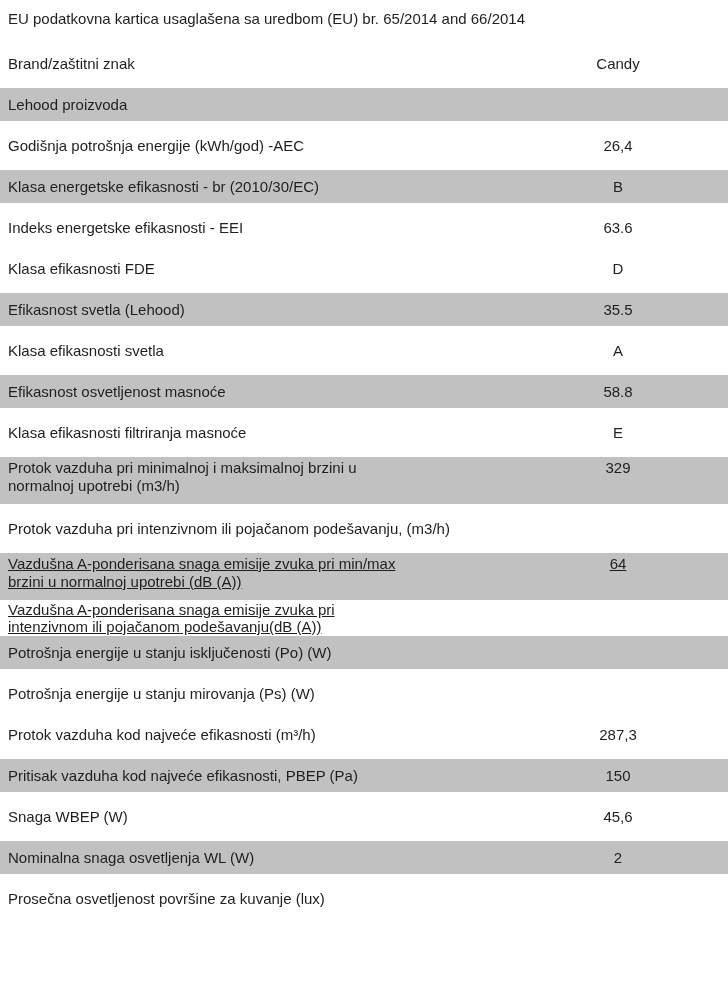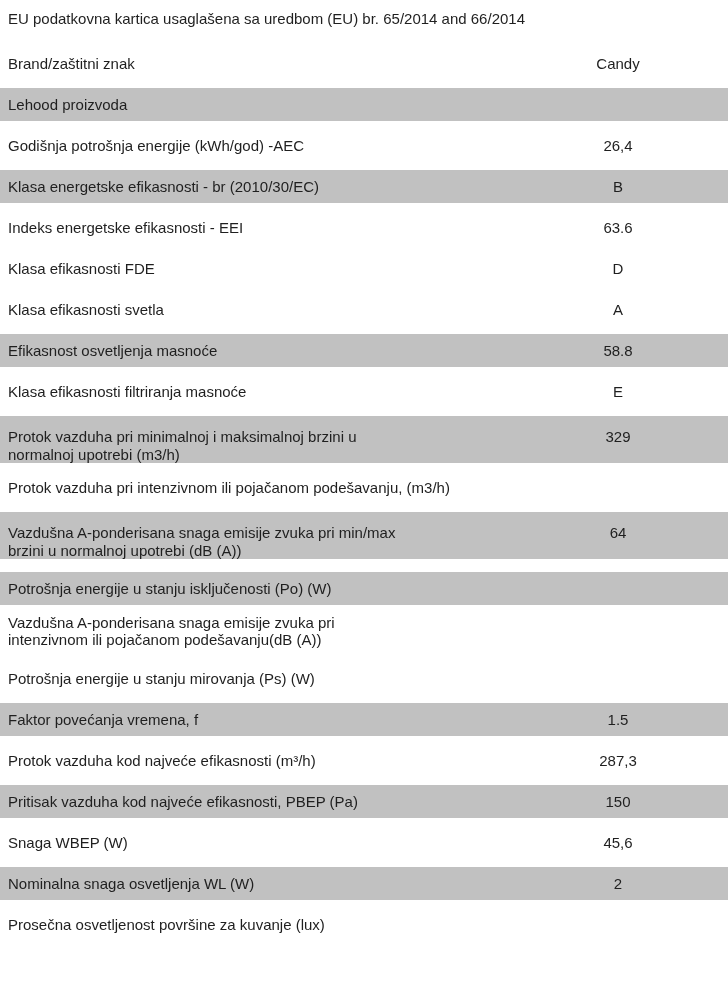--- a/index.html
+++ b/index.html
@@ -18,23 +18,23 @@
     box-sizing:border-box;height:47px;padding:10px 8px 0 8px;
     font-size:15px;line-height:17px;
   }
   .rows{width:728px;}
   .row{
     display:flex;align-items:flex-start;
     box-sizing:border-box;height:33px;margin-bottom:8px;
     padding-top:8px;line-height:17px;
   }
   .row.shaded{background:var(--row-gray);}
-  .row.two-line{height:47px;padding-top:12px;line-height:18px;}
+  .row.two-line{height:47px;padding-top:2px;line-height:18px;}
   .row.two-line-tight{height:36px;padding-top:1px;line-height:17px;}
-  .row.flush{margin-bottom:13px;}
+  .row.flush{margin-bottom:0;text-decoration:underline;}
   .label{
     flex:1;padding-left:8px;white-space:pre-line;
   }
   .value{
     flex:none;width:200px;margin-right:10px;text-align:center;
   }
 </style>
 </head>
 <body>
 
@@ -57,62 +57,62 @@
         <div class="value">B</div>
       </div>
       <div class="row">
         <div class="label">Indeks energetske efikasnosti - EEI</div>
         <div class="value">63.6</div>
       </div>
       <div class="row">
         <div class="label">Klasa efikasnosti FDE</div>
         <div class="value">D</div>
       </div>
+      <div class="row shaded">
+        <div class="label">Efikasnost svetla (Lehood)</div>
+        <div class="value">35.5</div>
+      </div>
       <div class="row">
         <div class="label">Klasa efikasnosti svetla</div>
         <div class="value">A</div>
       </div>
       <div class="row shaded">
-        <div class="label">Efikasnost osvetljenja masnoće</div>
+        <div class="label">Efikasnost osvetljenost masnoće</div>
         <div class="value">58.8</div>
       </div>
       <div class="row">
         <div class="label">Klasa efikasnosti filtriranja masnoće</div>
         <div class="value">E</div>
       </div>
       <div class="row shaded two-line">
         <div class="label">Protok vazduha pri minimalnoj i maksimalnoj brzini u
 normalnoj upotrebi (m3/h)</div>
         <div class="value">329</div>
       </div>
       <div class="row">
         <div class="label">Protok vazduha pri intenzivnom ili pojačanom podešavanju, (m3/h)</div>
         <div class="value"></div>
       </div>
       <div class="row shaded two-line flush">
         <div class="label">Vazdušna A-ponderisana snaga emisije zvuka pri min/max
 brzini u normalnoj upotrebi (dB (A))</div>
         <div class="value">64</div>
       </div>
-      <div class="row shaded">
-        <div class="label">Potrošnja energije u stanju isključenosti (Po) (W)</div>
-        <div class="value"></div>
-      </div>
       <div class="row two-line-tight flush">
         <div class="label">Vazdušna A-ponderisana snaga emisije zvuka pri
 intenzivnom ili pojačanom podešavanju(dB (A))</div>
         <div class="value"></div>
       </div>
+      <div class="row shaded">
+        <div class="label">Potrošnja energije u stanju isključenosti (Po) (W)</div>
+        <div class="value"></div>
+      </div>
       <div class="row">
         <div class="label">Potrošnja energije u stanju mirovanja (Ps) (W)</div>
         <div class="value"></div>
-      </div>
-      <div class="row shaded">
-        <div class="label">Faktor povećanja vremena, f</div>
-        <div class="value">1.5</div>
       </div>
       <div class="row">
         <div class="label">Protok vazduha kod najveće efikasnosti (m³/h)</div>
         <div class="value">287,3</div>
       </div>
       <div class="row shaded">
         <div class="label">Pritisak vazduha kod najveće efikasnosti, PBEP (Pa)</div>
         <div class="value">150</div>
       </div>
       <div class="row">

